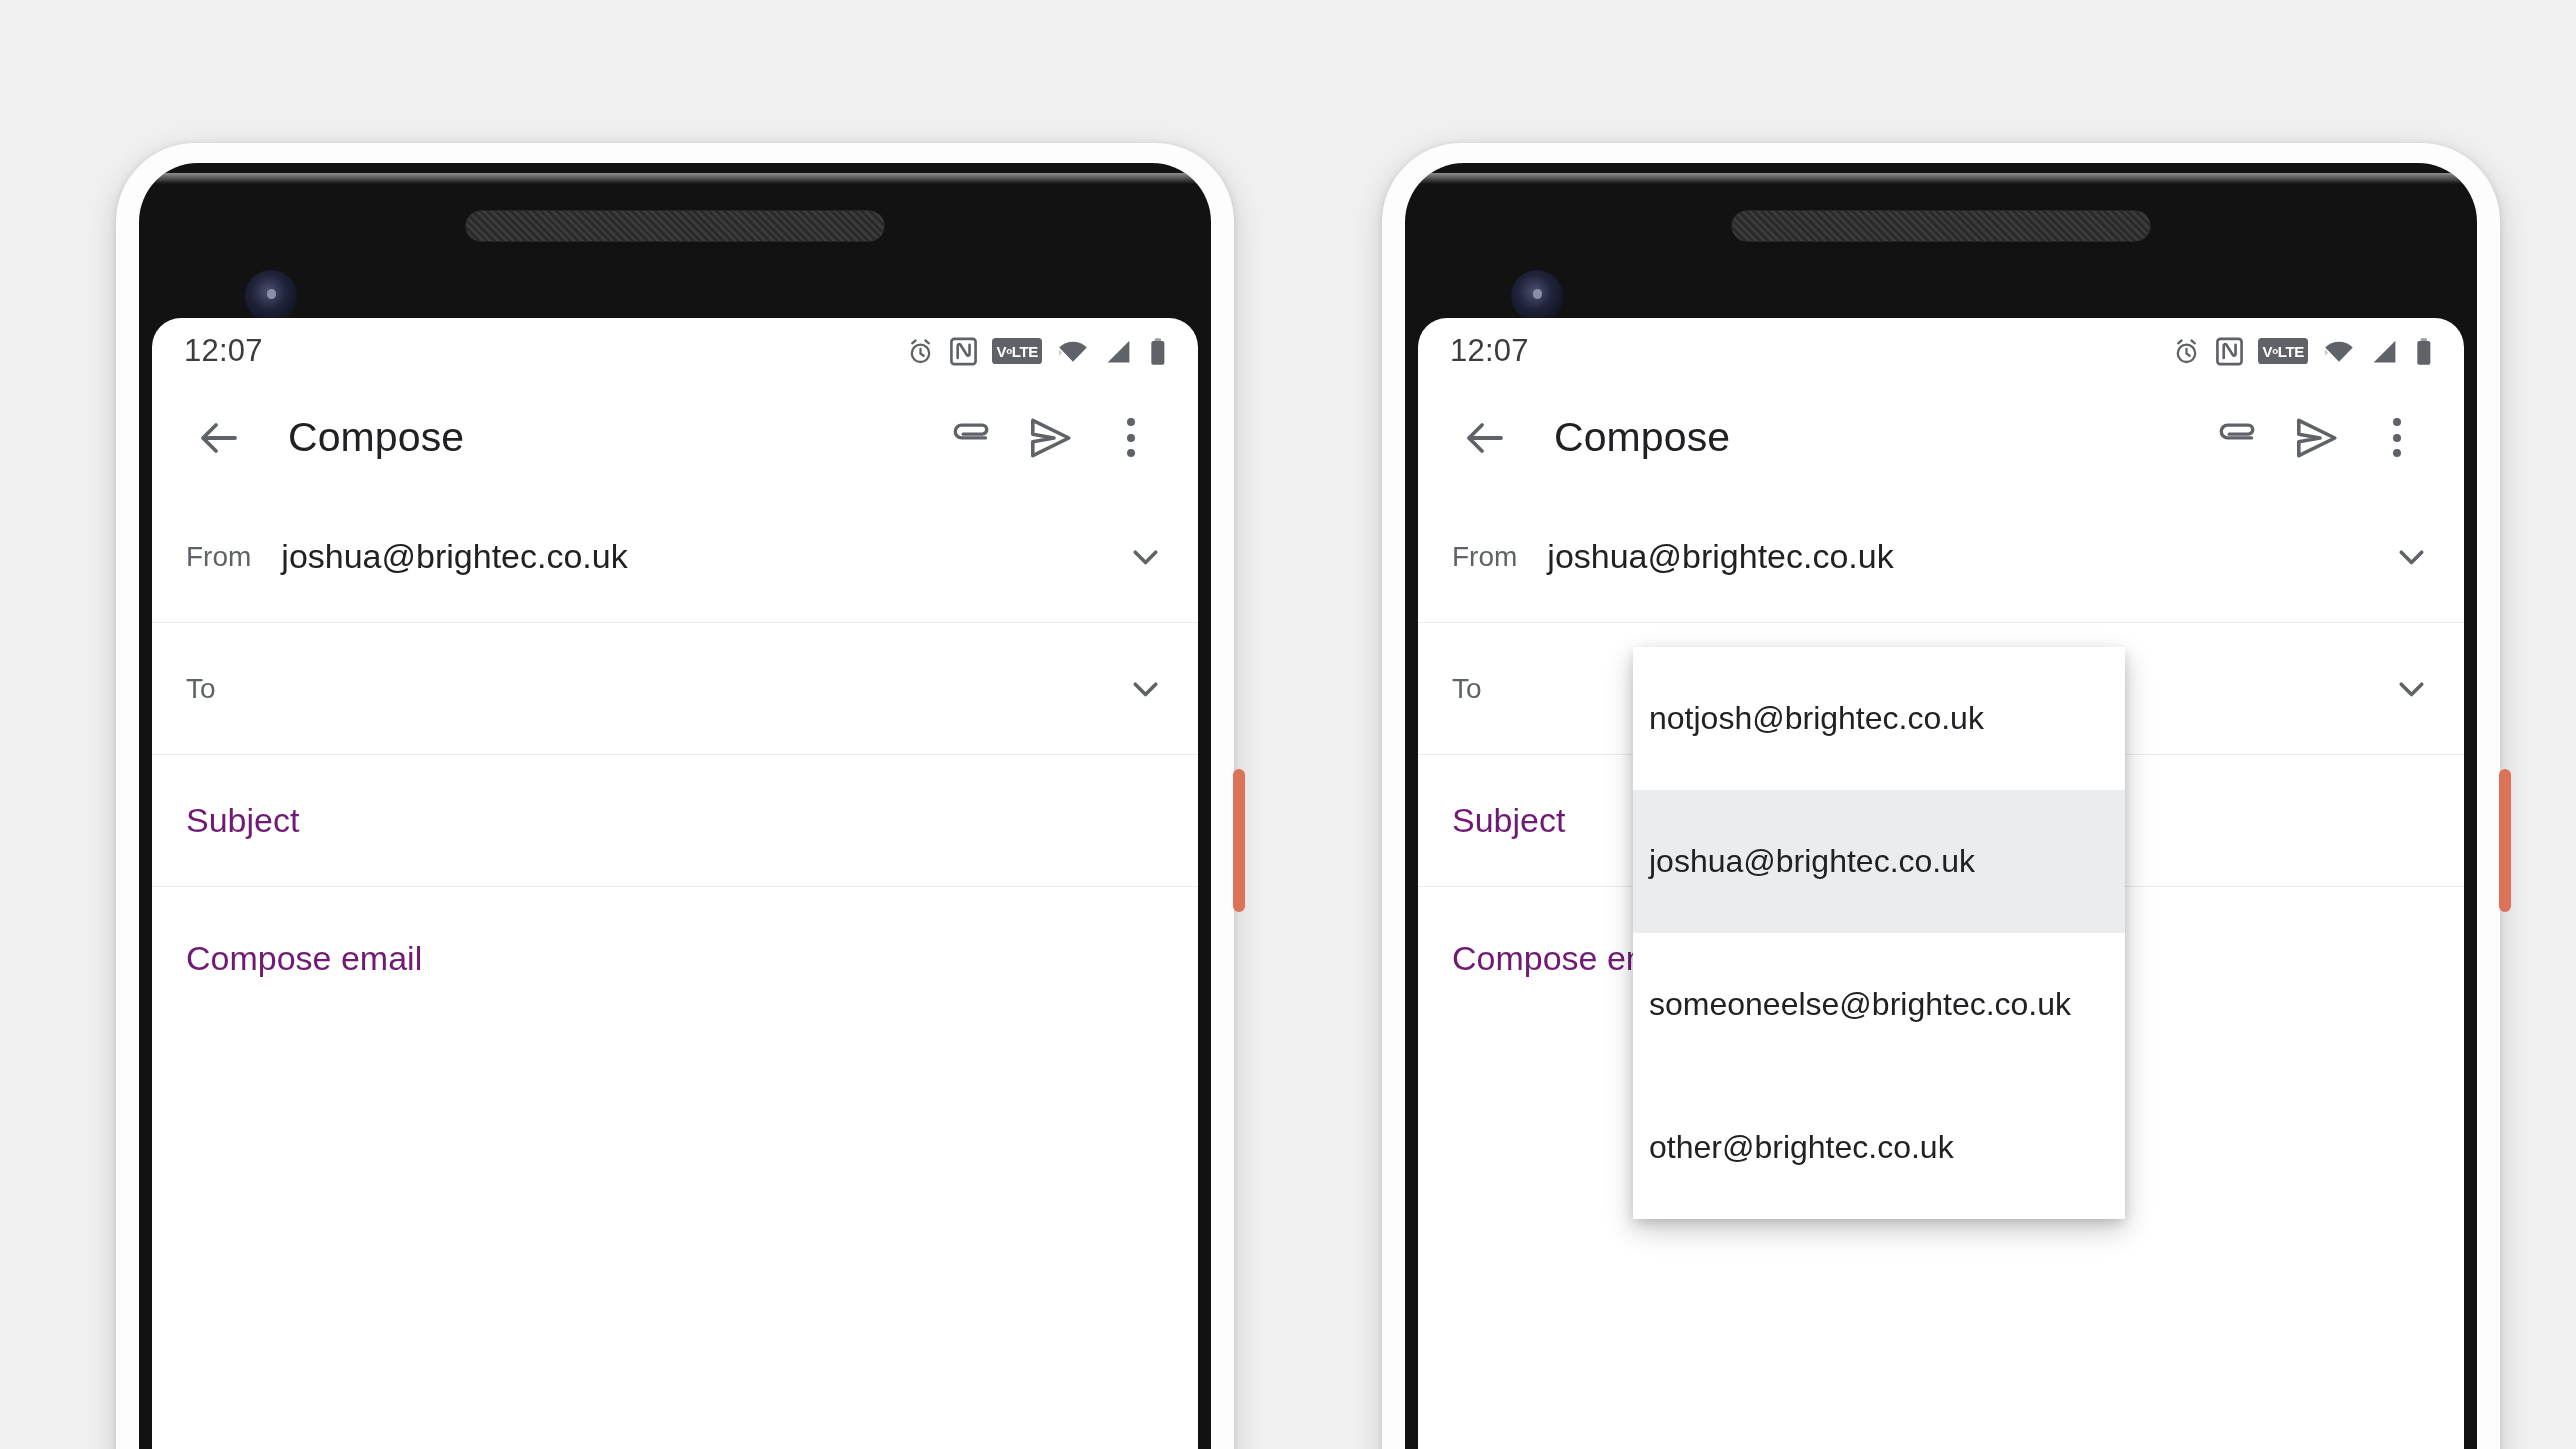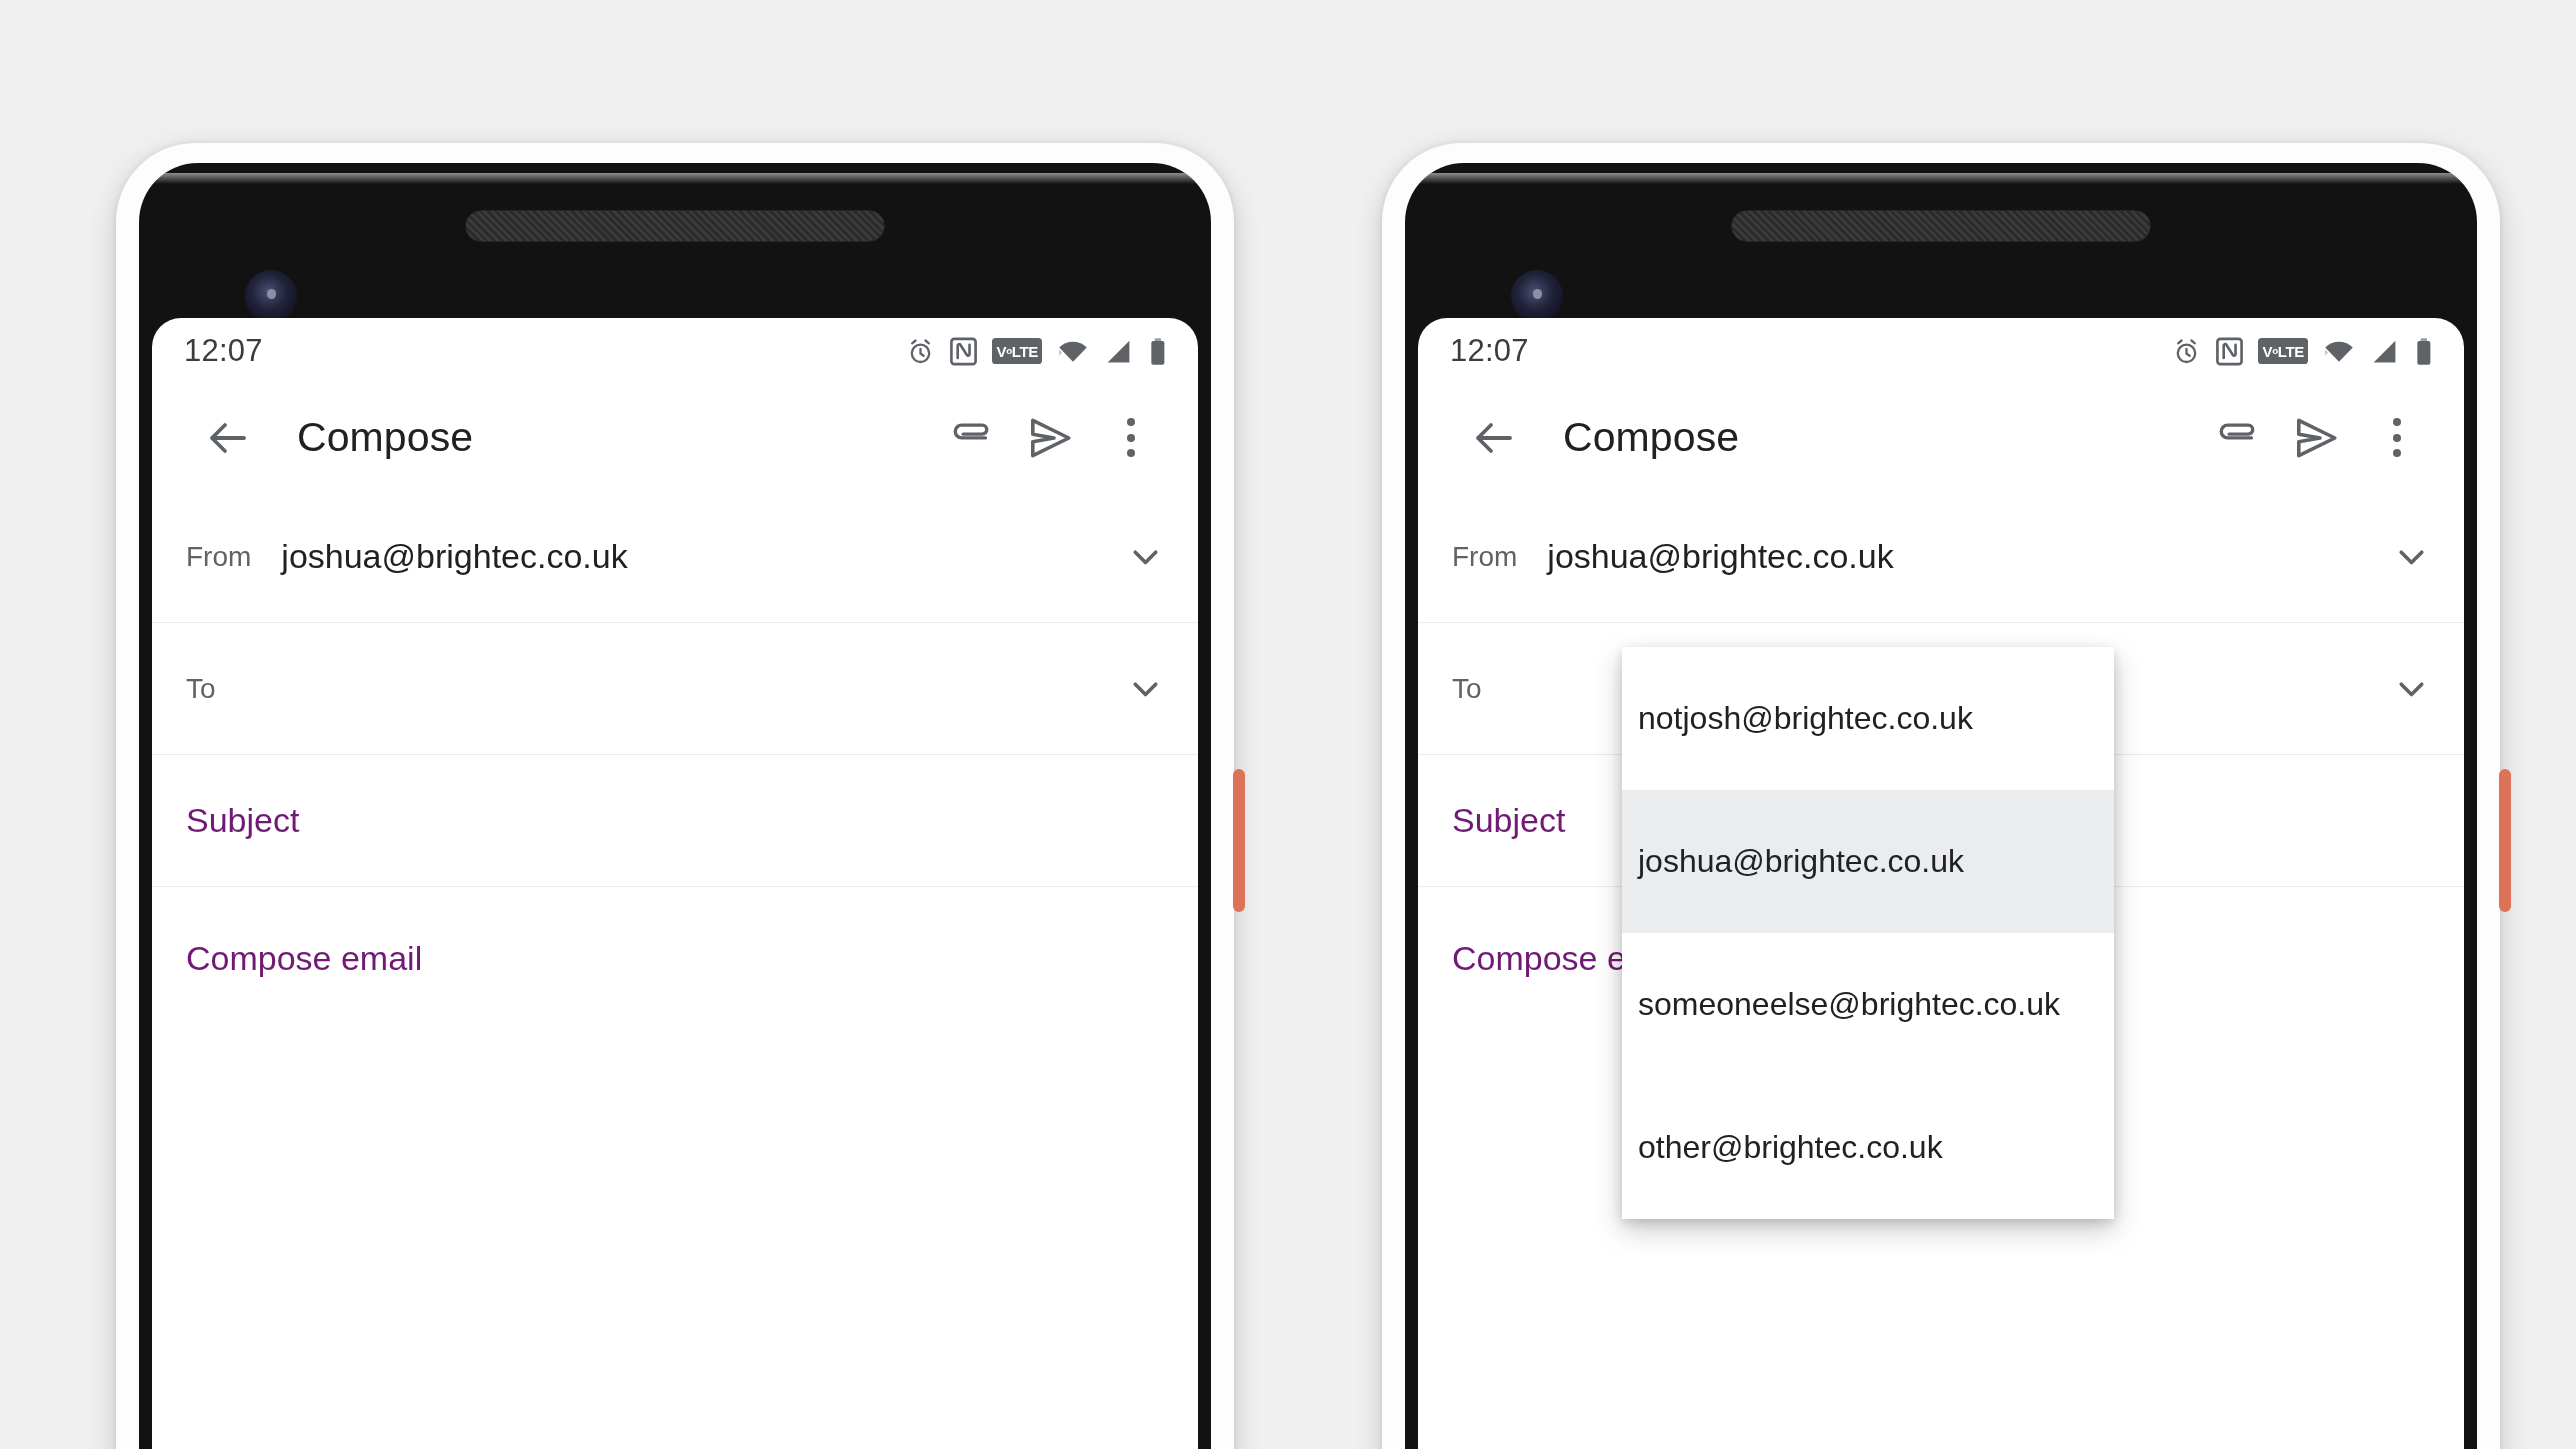--- a/index.html
+++ b/index.html
@@ -147,21 +147,21 @@
     display: flex;
     align-items: center;
   }
   .volte-badge .sup { font-size: 9.8px; vertical-align: super; }
 
   
   .app-bar {
     height: 107px;
     display: flex;
     align-items: center;
-    padding: 0 32px 0 41px;
+    padding: 0 32px 0 32px;
   }
   .app-bar-title {
     font-size: 41px;
     color: #202124;
     margin-left: 34px;
     flex: 1;
     letter-spacing: 0.1px;
   }
   .icon-btn {
     width: 70px;
@@ -211,21 +211,21 @@
     height: 143px;
     display: flex;
     align-items: center;
     padding: 0 34px;
     border-bottom: none;
   }
 
   
   .spinner-popup {
     position: absolute;
-    left: 204px;
+    left: 215px;
     top: 329px;
     width: 492px;
     background: #ffffff;
     box-shadow:
       0 10.7px 27px rgba(0,0,0,0.22),
       0 3.6px 10.7px rgba(0,0,0,0.14);
     z-index: 20;
   }
   .spinner-item {
     height: 143px;

